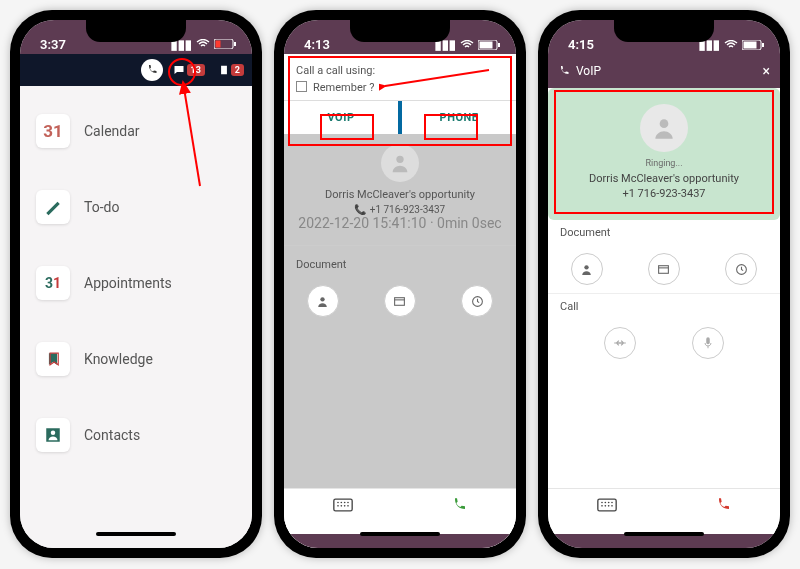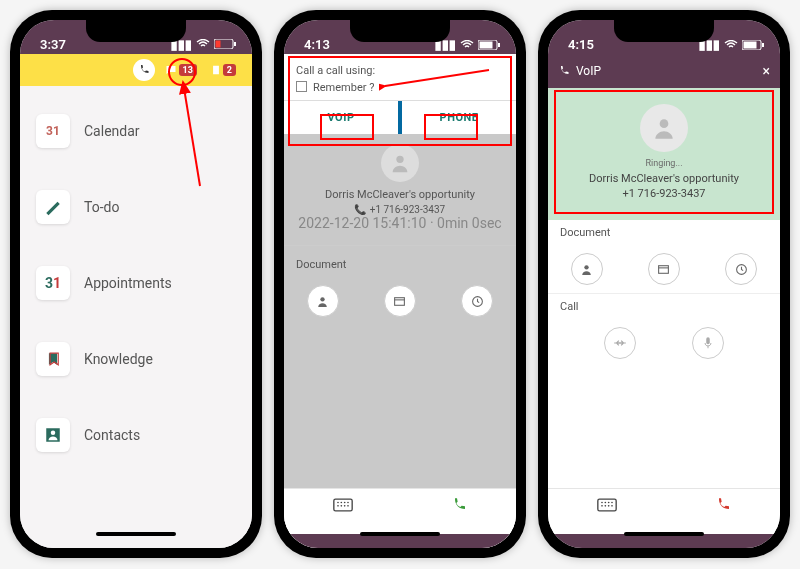--- a/index.html
+++ b/index.html
@@ -59,25 +59,25 @@
     justify-content: space-between;
     padding: 0 16px 2px 20px;
     font-size: 13px;
     font-weight: 600;
     color: #fff;
   }
   .status-icons { display: flex; gap: 4px; align-items: center; }
   .hdr-dark { background: #5d3b52; }
   .topbar {
     height: 32px;
-    background: #fde047;
+    background: #0f172a;
     display: flex;
     align-items: center;
     justify-content: flex-end;
-    padding: 0 12px;
+    padding: 0 4px;
     gap: 6px;
   }
   .topbar-left {
     height: 34px;
     background: #5d3b52;
     display: flex;
     align-items: center;
     justify-content: space-between;
     padding: 0 10px;
     color: #fff;
@@ -200,20 +200,21 @@
   }
   .bottom-purple {
     height: 14px; background:#5d3b52;
   }
   
   .green-card {
     background: #c8e5cf;
     margin: 0;
     padding: 16px 0 20px 0;
     text-align:center;
+    border-radius:6px;
   }
   .green-card .avatar3 {
     width: 48px; height:48px; border-radius:50%; background:#e8e8e8;
     margin: 0 auto 6px; display:flex;align-items:center;justify-content:center;color:#aaa;font-size:22px;
   }
   .ringing { font-size: 9px; color:#6a6a6a; margin-bottom: 4px;}
   .opp { font-size: 11px; color:#444; margin-bottom: 2px;}
   .pnum { font-size: 11px; color:#444; }
   .call-sec { padding: 6px 12px; font-size: 11px; color:#555; background:#fff; }
   .white-fill { flex:1; background:#fff; }
@@ -256,21 +257,21 @@
       </span>
       <span class="pill">
         <svg width="10" height="12" viewBox="0 0 24 24">
             <path d="M5 2h14v20H5z" fill="#fff"></path>
           </svg>
         <span class="bubble">2</span>
       </span>
     </div>
     <div class="content">
       <div class="menu-item">
-        <div class="menu-icon" style="color:#c2625a;font-weight:700;font-size:12px;">31</div>
+        <div class="menu-icon" style="color:#c2625a;font-weight:700;font-size:17px;">31</div>
         <span>Calendar</span>
       </div>
       <div class="menu-item">
         <div class="menu-icon">
           <svg width="18" height="18" viewBox="0 0 24 24">
               <path d="M3 20 L18 5 L21 8 L6 23z" fill="#2b6b5e"></path>
             </svg>
         </div>
         <span>To-do</span>
       </div>

